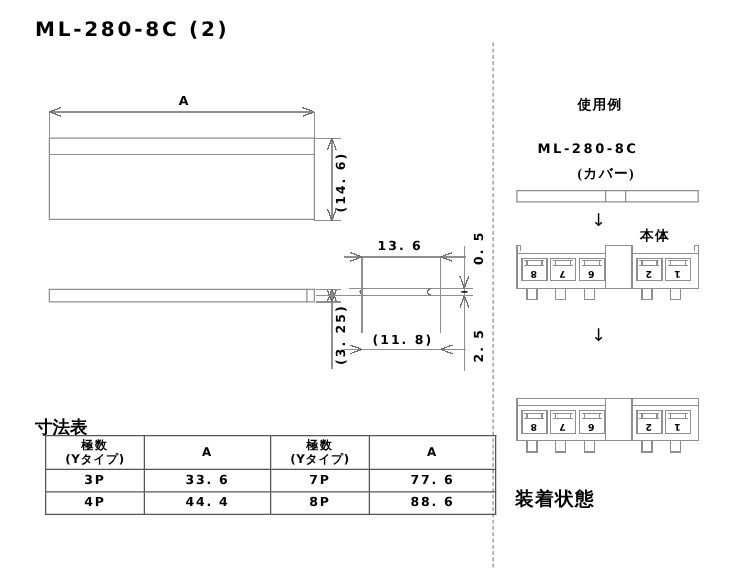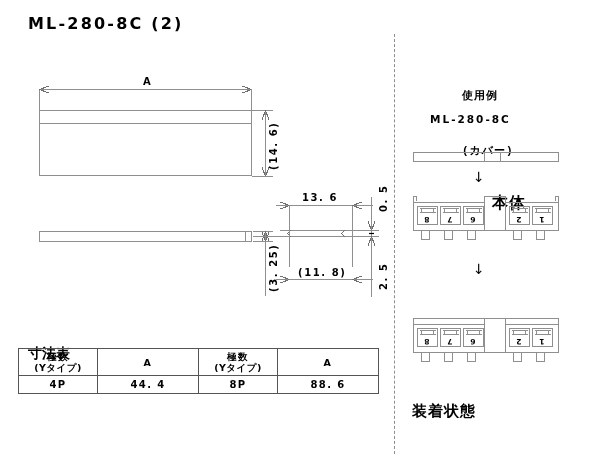--- a/index.html
+++ b/index.html
@@ -12,21 +12,21 @@
     height: 468px;
     position: relative;
     font-family: "DejaVu Sans", "Liberation Sans", sans-serif;
     color: #000000;
     overflow: hidden;
   }
   .page { position: absolute; left: 0; top: 0; width: 600px; height: 468px; }
 
   
   .txt { position: absolute; white-space: pre; }
-  .jp { font-family: Liberation Mono, monospace; font-weight: 700; margin-top: 12px; }
+  .jp { font-family: Liberation Serif, serif; font-weight: 700; }
 
   #title {
     left: 28px; top: 14px;
     font-size: 16px;
     letter-spacing: 2.2px;
     font-weight: 700;
   }
 
   
   #divider {
@@ -72,21 +72,21 @@
     transform: rotate(-90deg);
   }
 
   
   #overlay { position: absolute; left: 0; top: 0; width: 600px; height: 468px; }
 
   
   #table-label { left: 28px; top: 333px; font-size: 14px; }
   #dimtable {
     position: absolute;
-    left: 18px; top: 348px;
+    left: 36px; top: 348px;
     width: 356px;
     border-collapse: collapse;
     table-layout: fixed;
   }
   #dimtable td, #dimtable th {
     border: 1px solid #555;
     text-align: center;
     font-size: 10px;
     font-weight: 700;
     letter-spacing: 1.4px;
@@ -106,21 +106,21 @@
     display: inline-block;
     width: 58px;
     border-top: 1px solid #000;
     vertical-align: middle;
   }
 
   
   #label-usage { left: 462px; top: 76px; font-size: 11px; letter-spacing: 1px; }
   #label-cover-name { left: 430px; top: 113px; font-size: 10.5px; letter-spacing: 2px; font-weight:700;}
   #label-cover-sub { left: 462px; top: 131px; font-size: 11px; letter-spacing: 1px; font-weight:700;}
-  #label-body { left: 492px; top: 181px; font-size: 16px; letter-spacing: 1px; }
+  #label-body { left: 512px; top: 181px; font-size: 11px; letter-spacing: 1px; }
   #label-mounted { left: 412px; top: 390px; font-size: 15px; letter-spacing: 1px; }
 
   .arrow-down {
     position: absolute;
     font-size: 14px;
     line-height: 14px;
     color: #000;
   }
 
   
@@ -239,20 +239,26 @@
         <th class="col-a">A</th>
         <th class="col-p">
           <span>極数</span>
           <span class="l2">(Yタイプ)</span>
         </th>
         <th class="col-a">A</th>
       </tr>
     </thead>
     <tbody>
       <tr>
+        <td>3P</td>
+        <td>33. 6</td>
+        <td>7P</td>
+        <td>77. 6</td>
+      </tr>
+      <tr>
         <td>4P</td>
         <td>44. 4</td>
         <td>8P</td>
         <td>88. 6</td>
       </tr>
     </tbody>
   </table>
 
   <div class="txt jp" id="label-usage">使用例</div>
   <div class="txt" id="label-cover-name">ML-280-8C</div>

